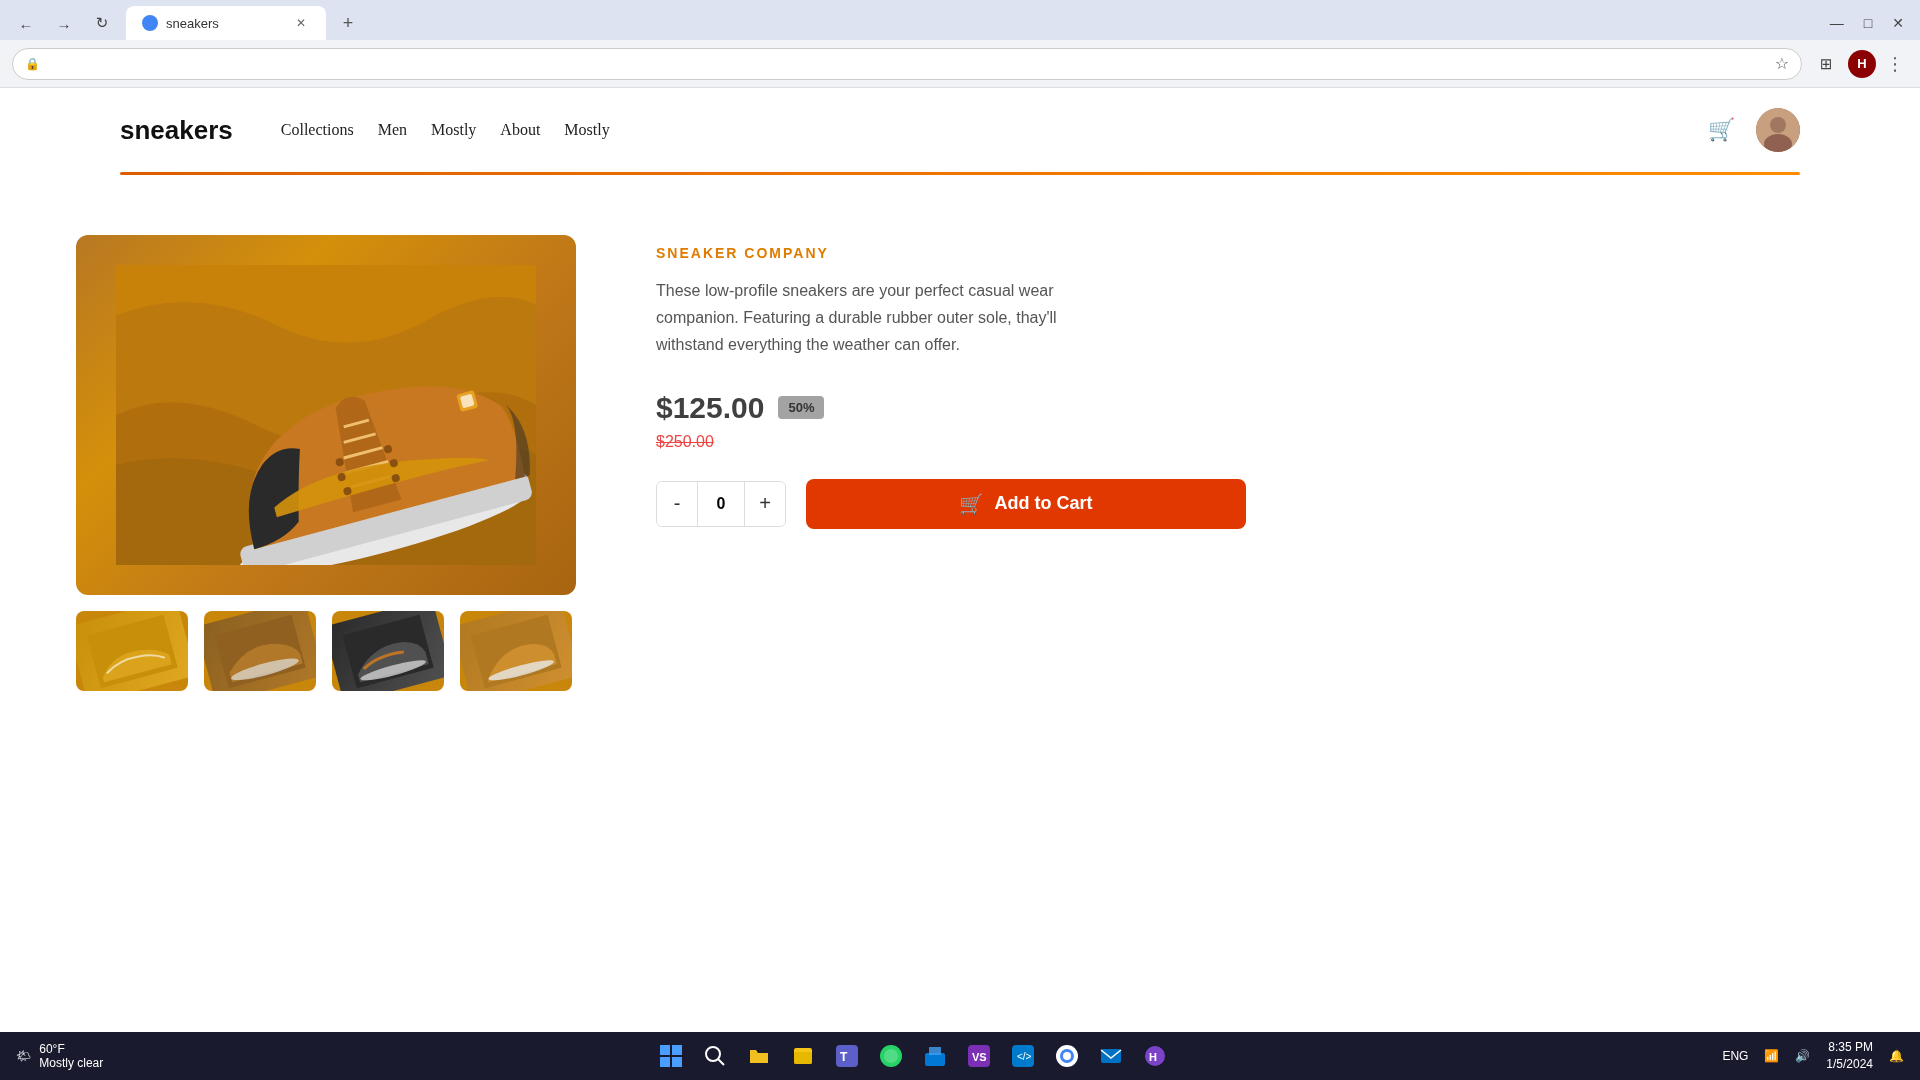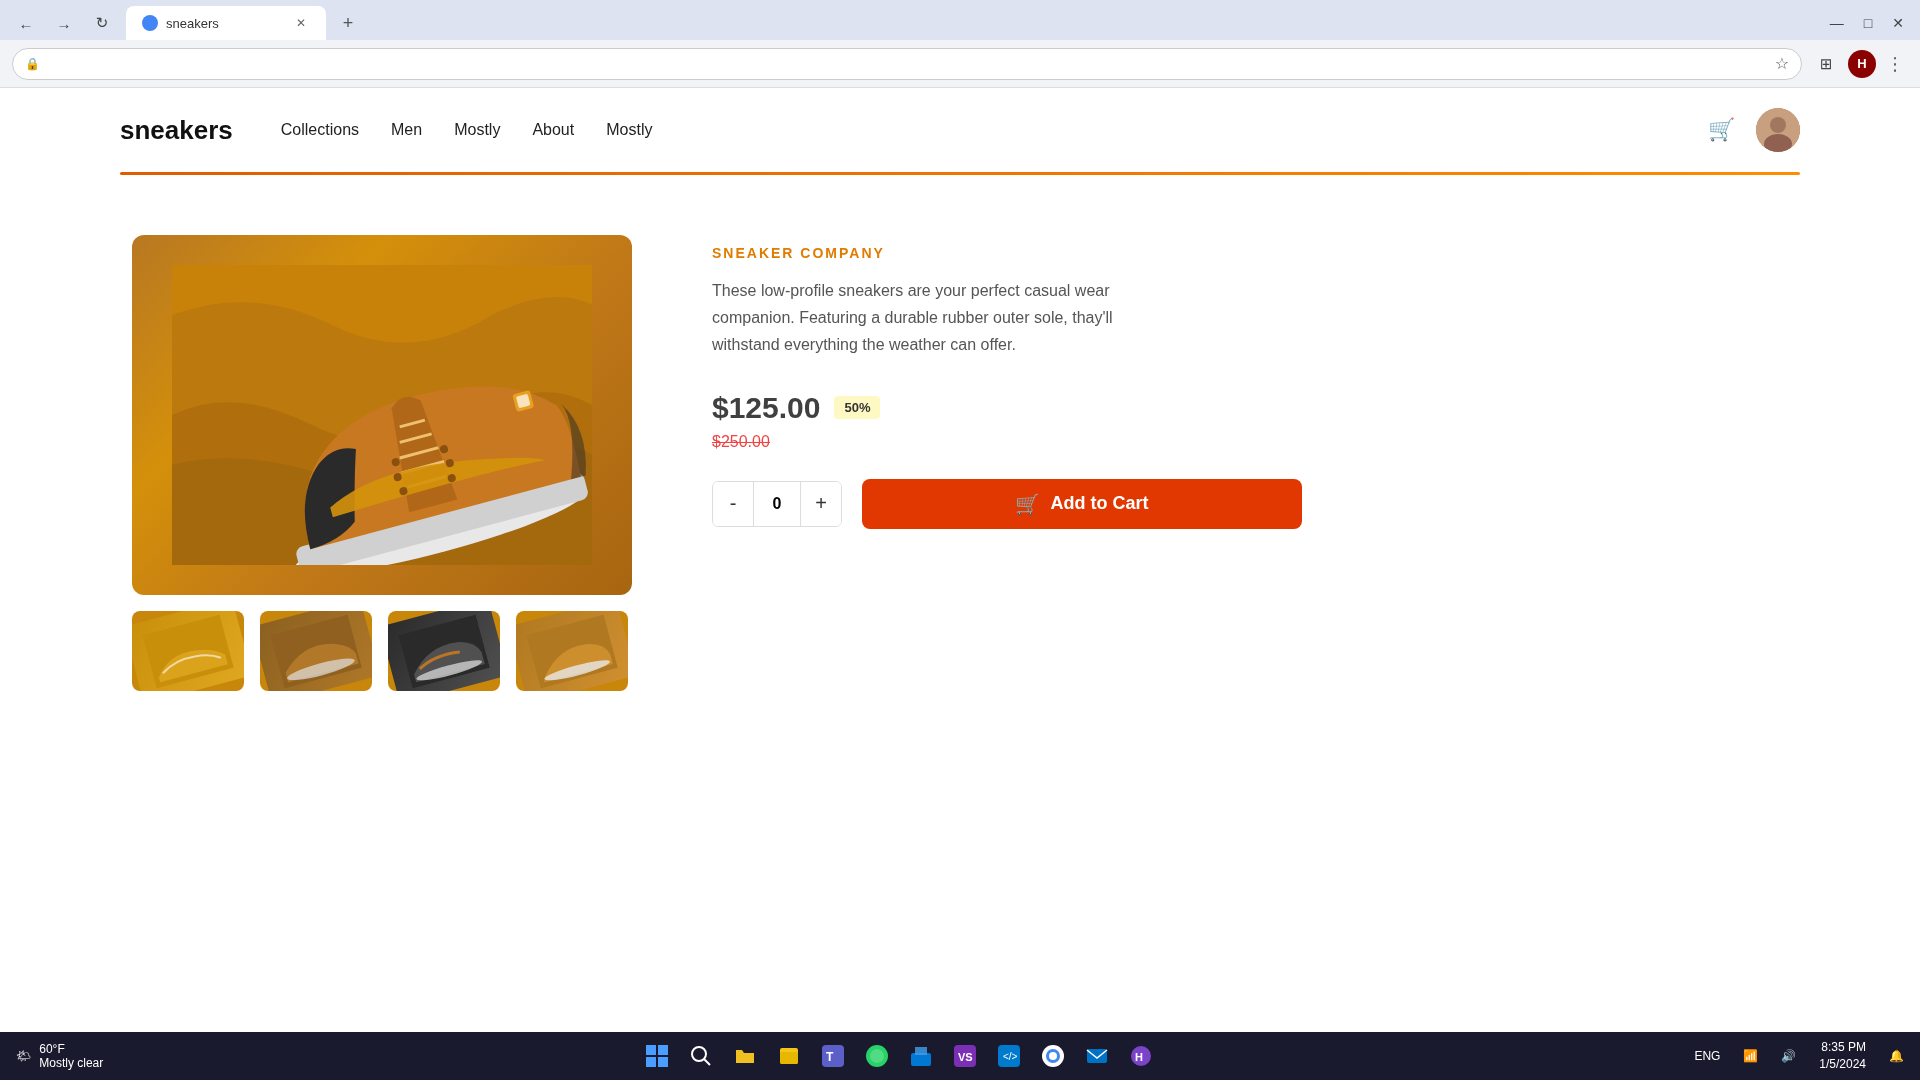--- a/index.html
+++ b/index.html
@@ -138,22 +138,23 @@
     }
     .site-logo {
       font-size: 26px;
       font-weight: 700;
       color: #111;
       margin-right: 48px;
     }
     .site-nav {
       display: flex;
       align-items: flex-start;
-      gap: 32px;
+      gap: 24px;
       flex: 1;
+      font-family: Liberation Serif, serif;
     }
     .nav-link {
       font-size: 16px;
       color: #222;
       text-decoration: none;
       cursor: pointer;
     }
     .header-actions {
       display: flex;
       align-items: center;
@@ -183,24 +184,23 @@
     .header-divider {
       height: 3px;
       background: linear-gradient(to right, #e05c00, #ff8c00);
       margin: 0 120px;
       border-radius: 2px;
     }
 
     
     .product-section {
       display: flex;
-      padding: 60px 116px;
+      padding: 60px 76px;
       gap: 80px;
       align-items: flex-start;
-      margin-left: 16px;
     }
 
     
     .product-images {
       flex: 0 0 500px;
     }
     .main-image {
       width: 500px;
       height: 360px;
       border-radius: 12px;
@@ -271,21 +271,21 @@
       align-items: center;
       gap: 14px;
       margin-bottom: 8px;
     }
     .price-current {
       font-size: 30px;
       font-weight: 700;
       color: #404040;
     }
     .discount-badge {
-      background: #fef9c3;
+      background: #a3a3a3;
       color: #333;
       font-size: 13px;
       font-weight: 700;
       padding: 4px 10px;
       border-radius: 4px;
     }
     .price-original {
       font-size: 16px;
       color: #ef4444;
       text-decoration: line-through;
@@ -360,21 +360,21 @@
       gap: 8px;
     }
     .taskbar-icon {
       width: 36px; height: 36px;
       border-radius: 4px;
       display: flex; align-items: center; justify-content: center;
       cursor: pointer;
       font-size: 20px;
     }
     .taskbar-right {
-      display: flex; align-items: center; gap: 23px; color: white; font-size: 12px;
+      display: flex; align-items: center; gap: 16px; color: white; font-size: 12px;
     }
     .taskbar-time { text-align: right; line-height: 1.4; }
   </style>
 </head>
 <body>
 
 <div class="browser-chrome">
 
   <div class="browser-tabs">
     <div class="tab-back-forward">

